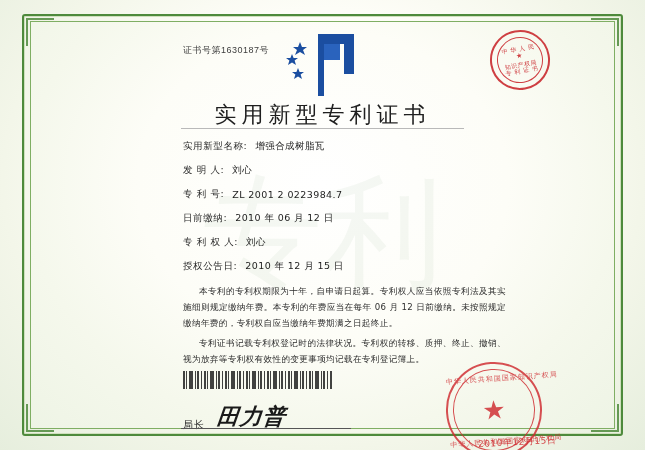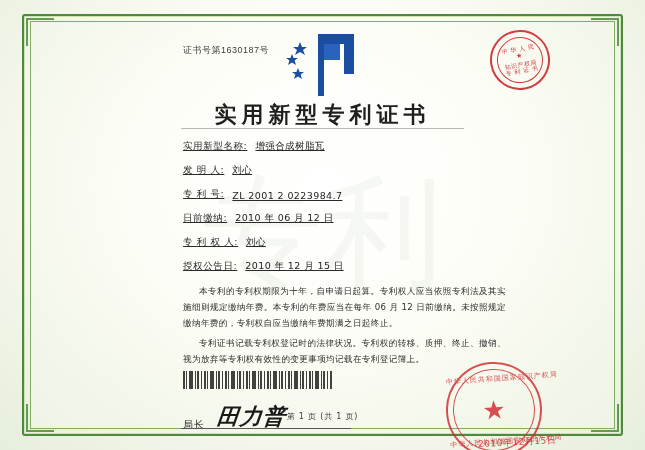--- a/index.html
+++ b/index.html
@@ -74,32 +74,32 @@
   .seal-top .inner{
     width:44px;height:44px;border-radius:50%;border:1px solid #c9262b;
     display:flex;flex-direction:column;align-items:center;justify-content:center;
     line-height:1.05;
   }
   .seal-top .l{font-size:6px;letter-spacing:.5px;white-space:nowrap;}
   .seal-top .star{font-size:7px;margin:1px 0;}
 
   .main-title{
     position:absolute;left:0;right:0;top:78px;text-align:center;
-    font-size:22px;font-weight:bold;color:#1f1f1f;letter-spacing:5px;
+    font-size:22px;font-weight:normal;color:#1f1f1f;letter-spacing:5px;
     font-family:"DejaVu Sans","Liberation Sans",sans-serif;
   }
   .title-rule{
     position:absolute;left:150px;right:150px;top:106px;height:1px;background:#b9b9b9;
   }
 
   
   .fields{position:absolute;left:152px;top:118px;right:120px;}
   .field{
-    display:flex;align-items:flex-end;margin-bottom:11px;
-    font-size:9.5px;color:#2b2b2b;text-decoration:underline;
+    display:flex;align-items:center;margin-bottom:11px;
+    font-size:9.5px;color:#2b2b2b;
   }
   .field .lbl{white-space:nowrap;letter-spacing:.6px;}
   .field .val{margin-left:8px;letter-spacing:.4px;color:#1d1d1d;}
 
   
   .body-text{
     position:absolute;left:152px;right:108px;top:262px;
     font-size:8.6px;line-height:1.85;color:#2d2d2d;text-align:justify;
     letter-spacing:.35px;
   }
@@ -248,15 +248,14 @@
     <div class="sig-underline"></div>
 
     <div class="seal-main">
       <div class="ring"></div>
       <div class="arc-top">中华人民共和国国家知识产权局</div>
       <div class="star">★</div>
       <div class="arc-bot">中华人民共和国国家知识产权局</div>
     </div>
     <div class="seal-date">2010年12月15日</div>
 
-    <div class="page-foot">第 1 页 (共 1 页)</div>
   </div>
 </div>
 
 </body></html>

